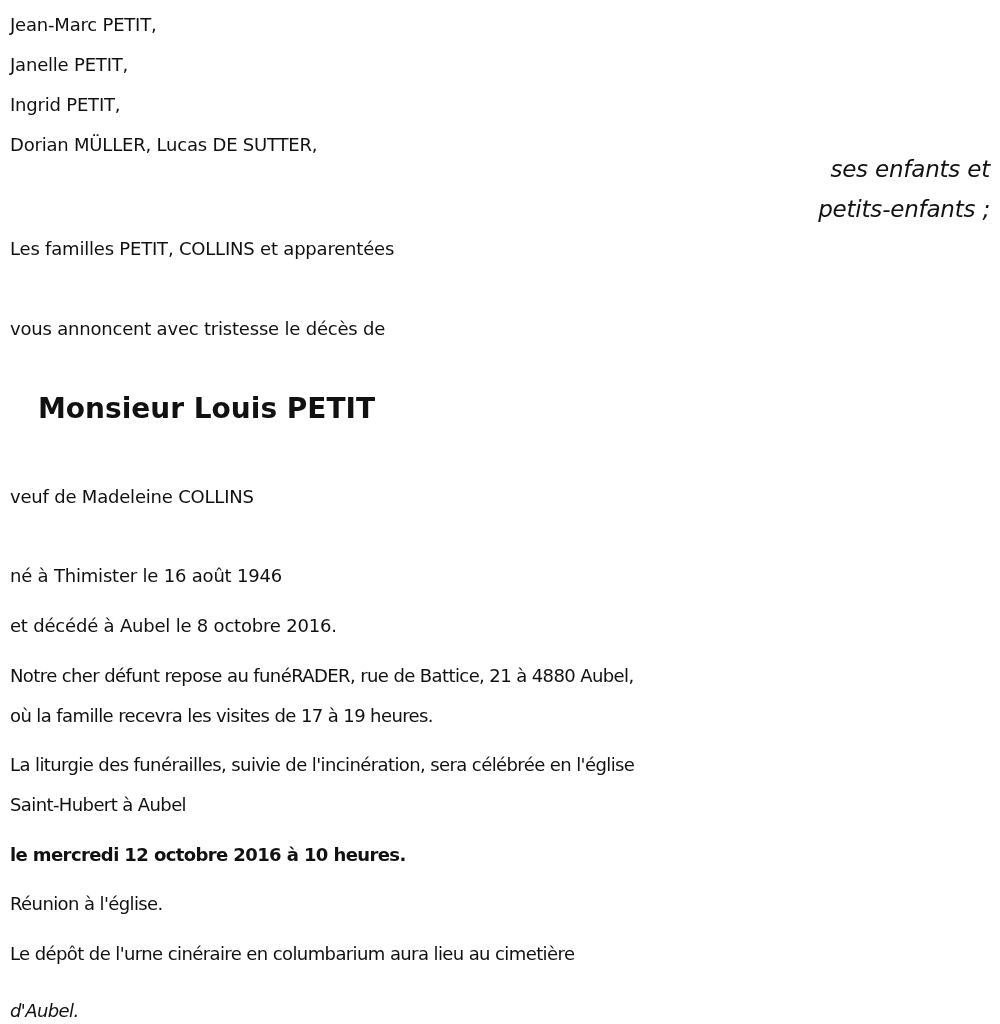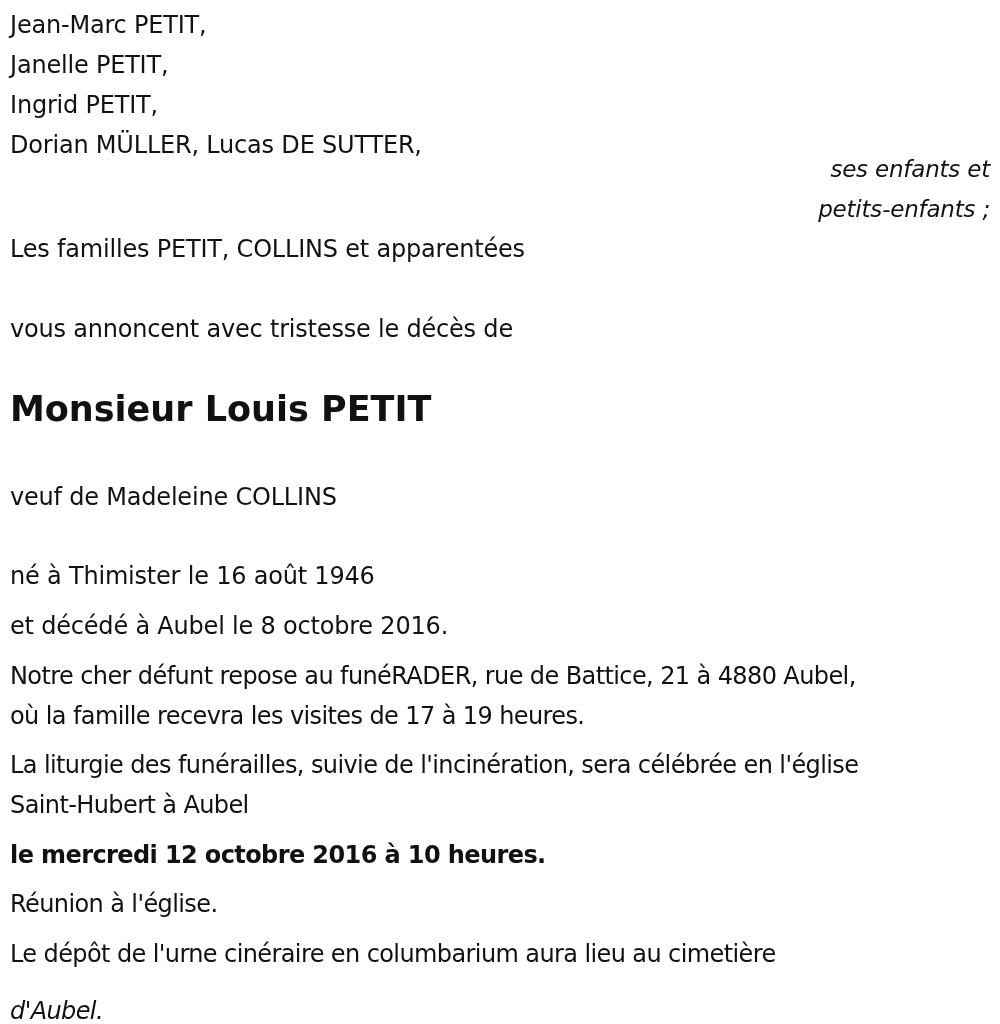--- a/index.html
+++ b/index.html
@@ -18,36 +18,37 @@
     .doc {
       position: absolute;
       left: 10px;
       top: 0;
       width: 980px;
     }
     .line {
       position: absolute;
       left: 0;
       white-space: nowrap;
-      font-size: 24px;
+      font-size: 18px;
       line-height: 30px;
       letter-spacing: -0.2px;
     }
     .right {
       left: auto;
       right: 0;
       text-align: left;
       font-style: italic;
       font-size: 23px;
     }
     .title {
-      font-size: 35px;
+      font-size: 28px;
       font-weight: bold;
       line-height: 40px;
       letter-spacing: 0px;
+      margin-left: 28px;
     }
     .bold {
       font-weight: bold;
     }
     .narrow {
       letter-spacing: -0.6px;
     }
   </style>
 </head>
 <body>

